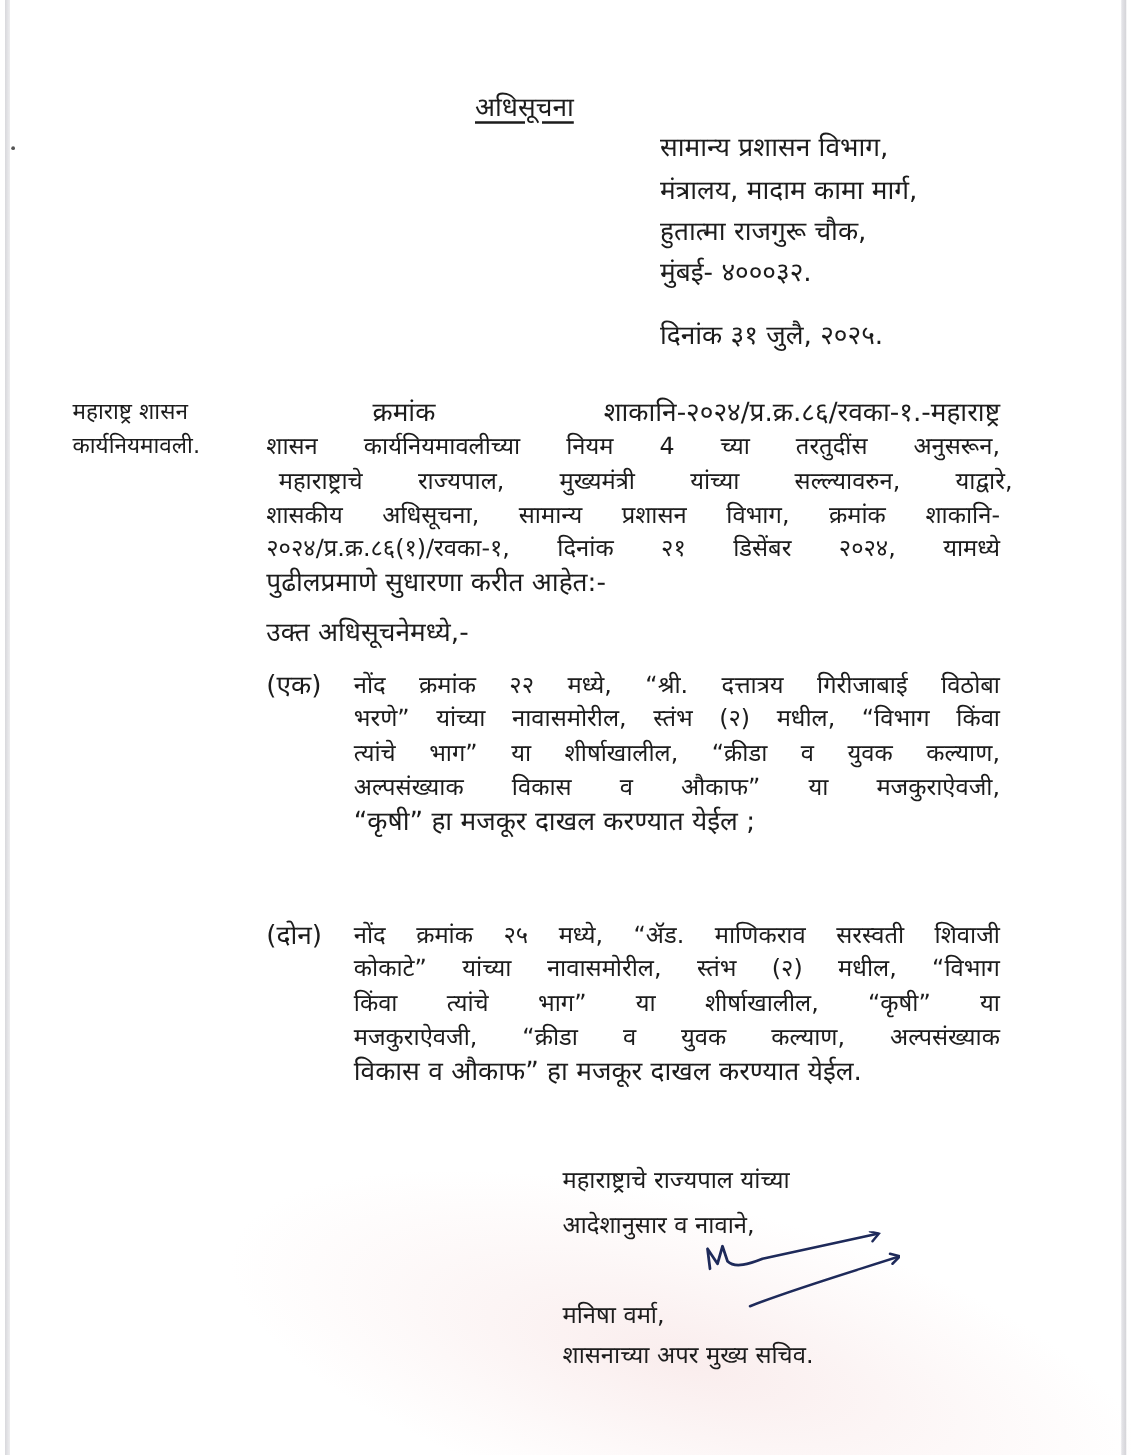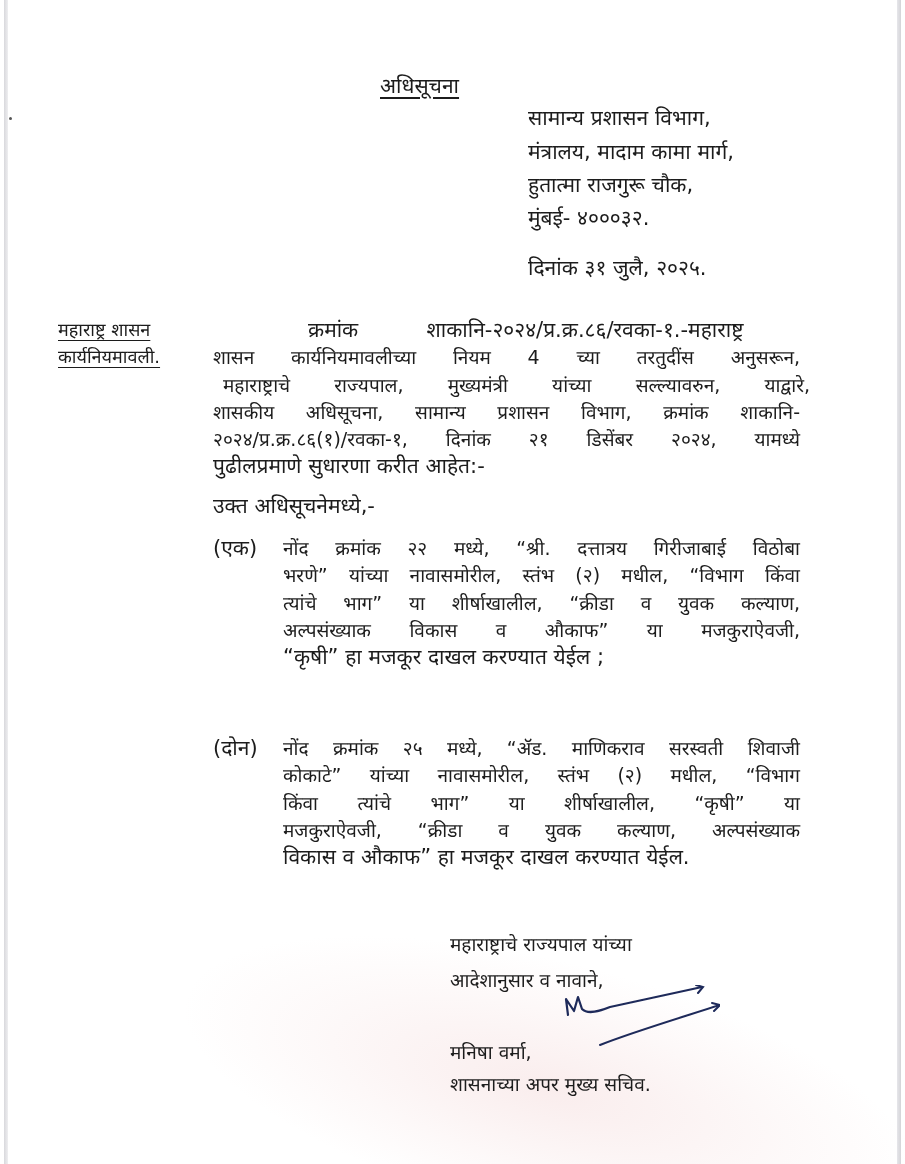--- a/index.html
+++ b/index.html
@@ -14,21 +14,21 @@
   .smudge {
     position:absolute; left:170px; top:960px; width:760px; height:260px;
     background:radial-gradient(ellipse at 50% 50%, rgba(236,190,190,0.28) 0%, rgba(240,205,205,0.12) 45%, rgba(255,255,255,0) 70%);
     transform:rotate(14deg);
     pointer-events:none;
   }
   .dot { position:absolute; left:9px; top:117px; width:3px; height:3px; border-radius:50%; background:#555; }
   .t { position:absolute; white-space:nowrap; font-size:21px; line-height:24px; }
   .title { left:380px; top:74px; text-decoration:underline; text-underline-offset:4px; }
   .addr { left:528px; }
-  .margin-note { left:58px; text-decoration:underline; text-underline-offset:4px; font-size:18px; }
+  .margin-note { left:58px; text-underline-offset:4px; font-size:18px; }
   .just {
     position:absolute; white-space:nowrap; font-size:19px; line-height:24px;
     text-align:justify; text-align-last:justify;
   }
   .sig { position:absolute; text-align:left; width:320px; left:450px; font-size:19px; line-height:24px; white-space:nowrap; }
   .signature-svg { position:absolute; left:560px; top:985px; width:160px; height:70px; }
 </style>
 </head>
 <body>
 
@@ -41,22 +41,22 @@
 
 <div class="t addr" style="top:106px">सामान्य प्रशासन विभाग,</div>
 <div class="t addr" style="top:140px">मंत्रालय, मादाम कामा मार्ग,</div>
 <div class="t addr" style="top:173px">हुतात्मा राजगुरू चौक,</div>
 <div class="t addr" style="top:206px">मुंबई- ४०००३२.</div>
 <div class="t addr" style="top:256px">दिनांक  ३१ जुलै, २०२५.</div>
 
 <div class="t margin-note" style="top:318px">महाराष्ट्र शासन</div>
 <div class="t margin-note" style="top:345px">कार्यनियमावली.</div>
 
-<div class="t" style="left:308px; top:318px">क्रमांक</div>
-<div class="t" style="left:370px; top:318px; width:430px; text-align:center">शाकानि-२०२४/प्र.क्र.८६/रवका-१.-महाराष्ट्र</div>
+<div class="t" style="left:298px; top:318px">क्रमांक</div>
+<div class="t" style="left:370px; top:318px; width:430px; text-align:right">शाकानि-२०२४/प्र.क्र.८६/रवका-१.-महाराष्ट्र</div>
 
 <div class="just" style="left:213px; top:345px; width:587px">शासन कार्यनियमावलीच्या नियम 4 च्या तरतुदींस अनुसरून,</div>
 <div class="just" style="left:223px; top:373px; width:587px">महाराष्ट्राचे राज्यपाल, मुख्यमंत्री यांच्या सल्ल्यावरुन, याद्वारे,</div>
 <div class="just" style="left:213px; top:400px; width:587px">शासकीय अधिसूचना, सामान्य प्रशासन विभाग, क्रमांक शाकानि-</div>
 <div class="just" style="left:213px; top:427px; width:587px">२०२४/प्र.क्र.८६(१)/रवका-१, दिनांक २१ डिसेंबर २०२४, यामध्ये</div>
 <div class="t" style="left:213px; top:454px">पुढीलप्रमाणे सुधारणा करीत आहेत:-</div>
 
 <div class="t" style="left:213px; top:494px">उक्त अधिसूचनेमध्ये,-</div>
 
 <div class="t" style="left:213px; top:536px">(एक)</div>

